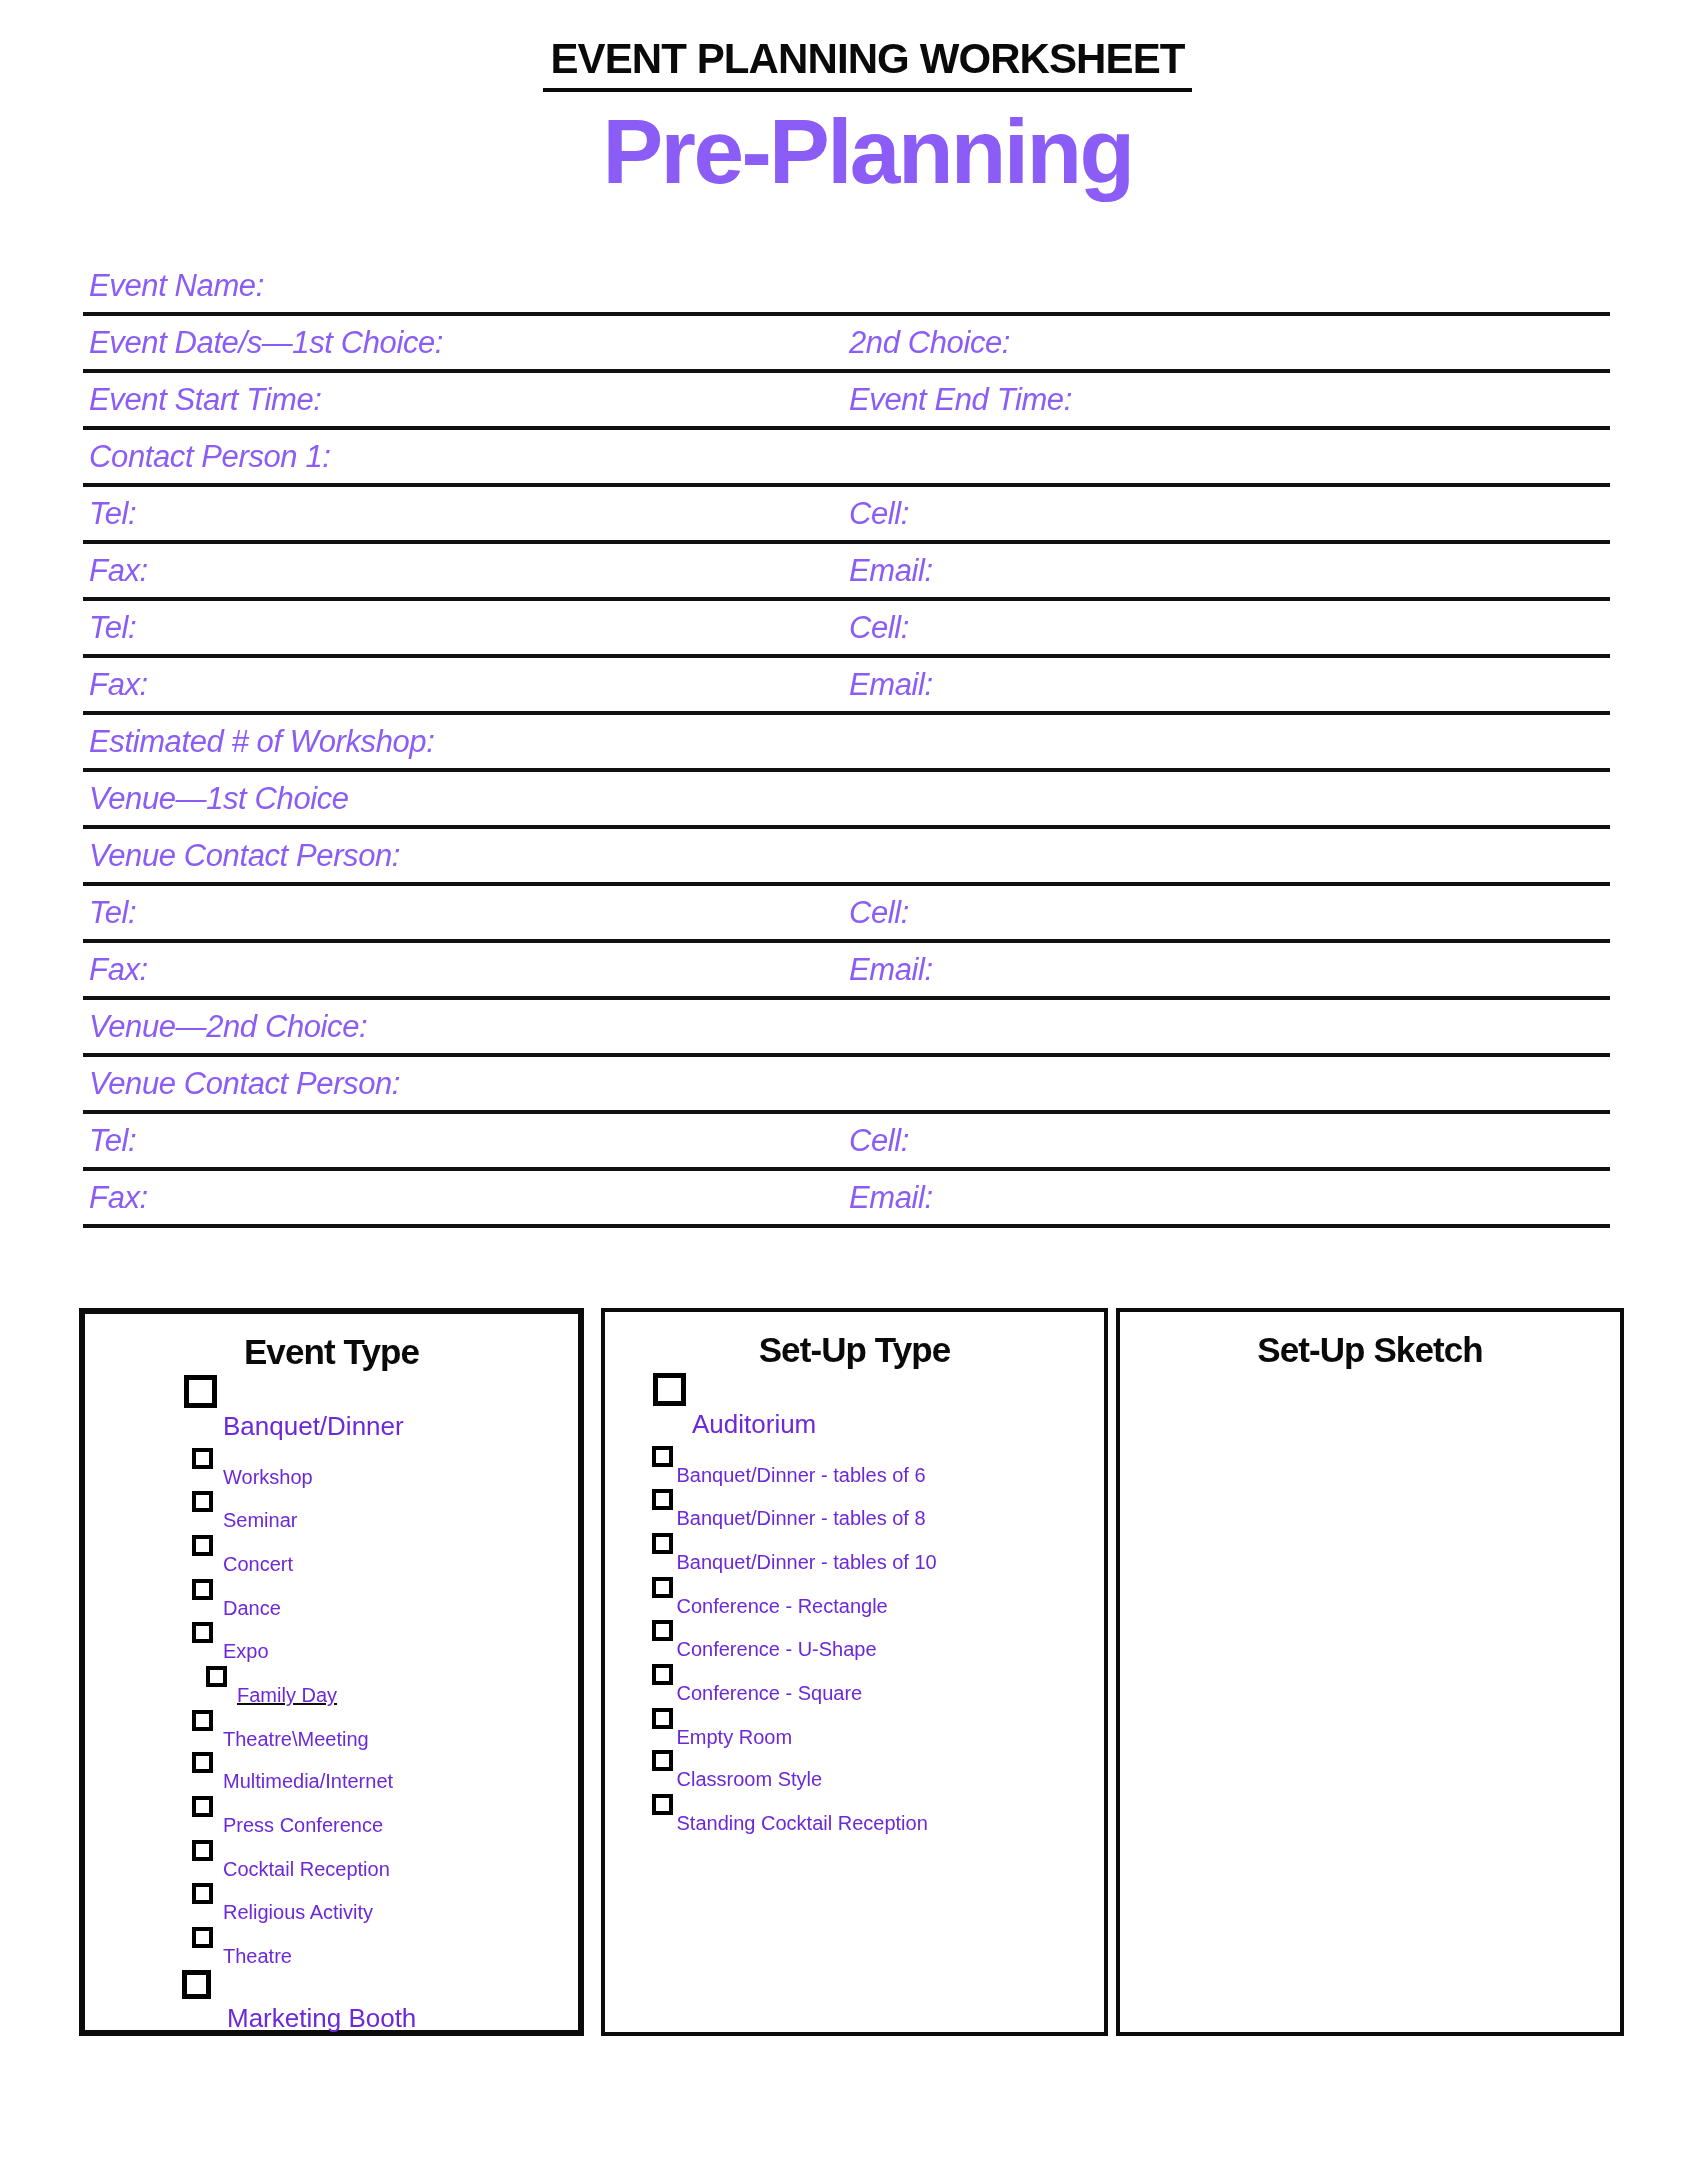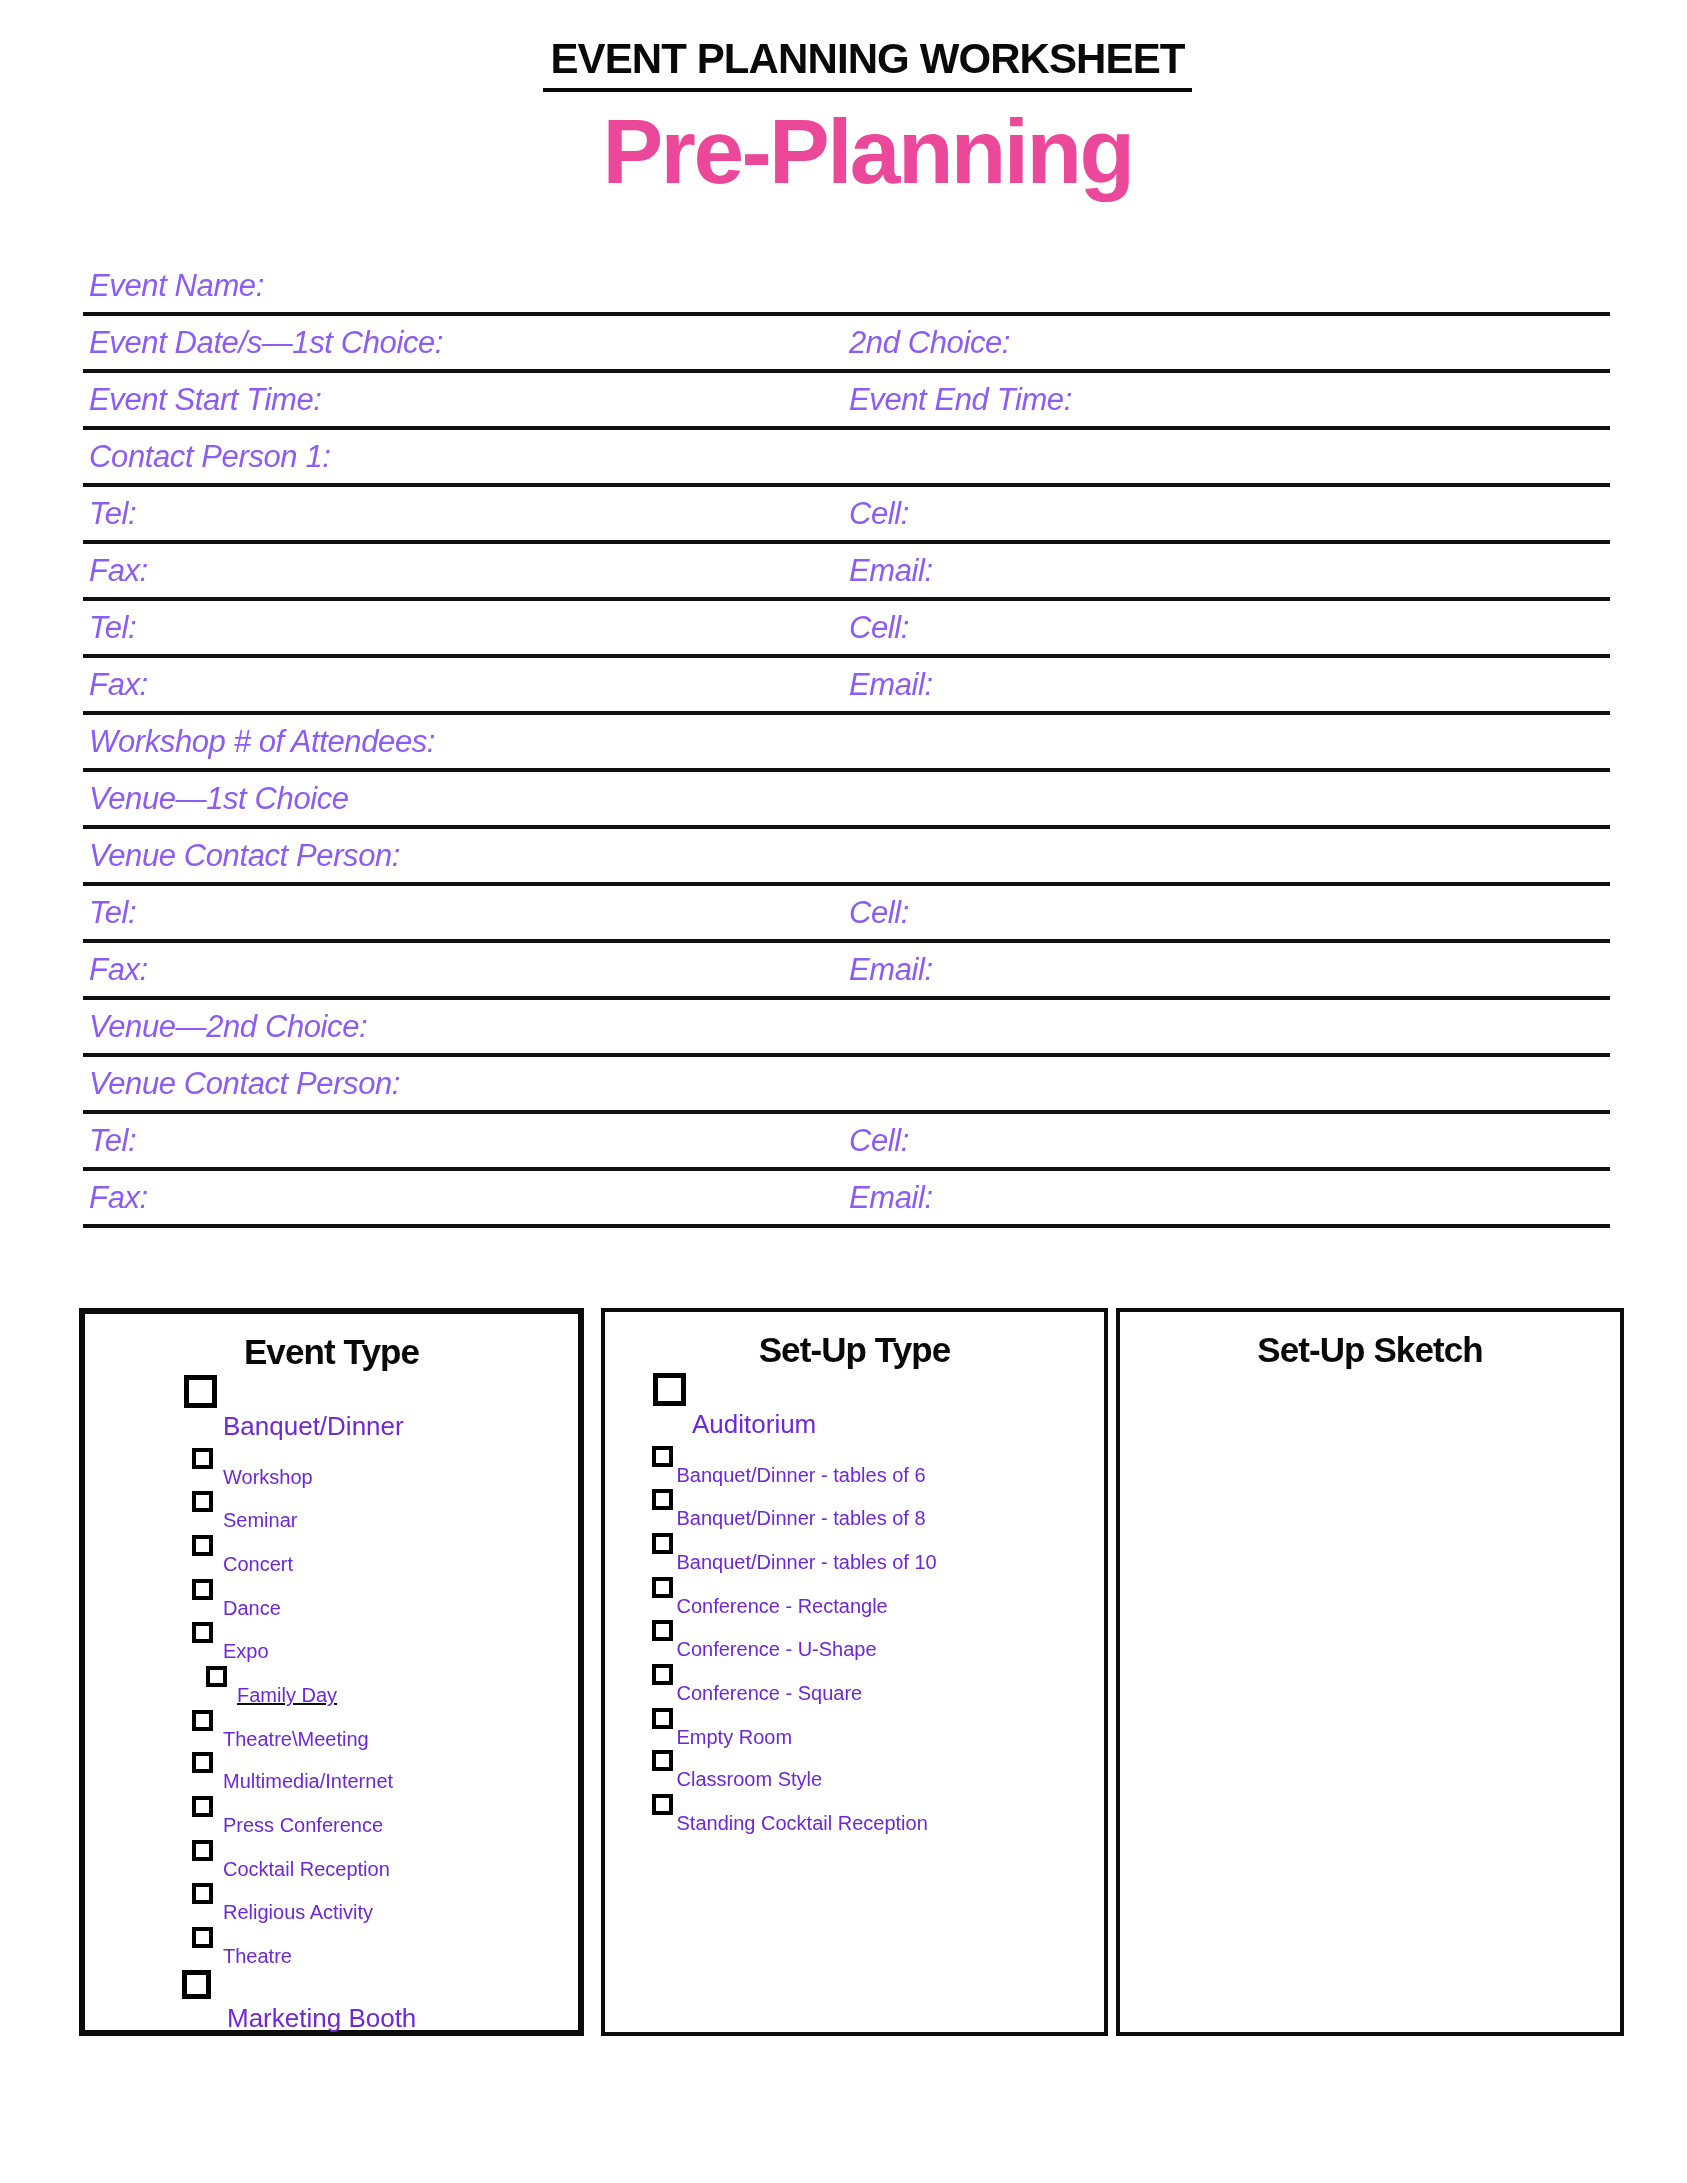--- a/index.html
+++ b/index.html
@@ -20,21 +20,21 @@
     display:inline-block;
     font-size:42px;font-weight:bold;letter-spacing:-0.9px;
     color:#0a0a0a;
     padding:0 7.9px 5.2px 7.9px;
     border-bottom:4.4px solid #0a0a0a;
     white-space:nowrap;
   }
   .page-title{
     margin-top:12.2px;
     font-size:91px;font-weight:bold;letter-spacing:-2.6px;
-    color:#ec4899;
+    color:#8b5cf6;
     line-height:1.05;
     white-space:nowrap;
   }
   
   .form-area{
     position:absolute;left:83px;top:259px;width:1527px;
   }
   .form-row{
     position:relative;
     height:53px;
@@ -128,21 +128,21 @@
       <span class="field-label">Tel:</span>
       <span class="field-label right">Cell:</span>
     </div>
 
     <div class="form-row">
       <span class="field-label">Fax:</span>
       <span class="field-label right">Email:</span>
     </div>
 
     <div class="form-row">
-      <span class="field-label">Workshop # of Attendees:</span>
+      <span class="field-label">Estimated # of Workshop:</span>
     </div>
 
     <div class="form-row">
       <span class="field-label">Venue—1st Choice</span>
     </div>
 
     <div class="form-row">
       <span class="field-label">Venue Contact Person:</span>
     </div>
 

